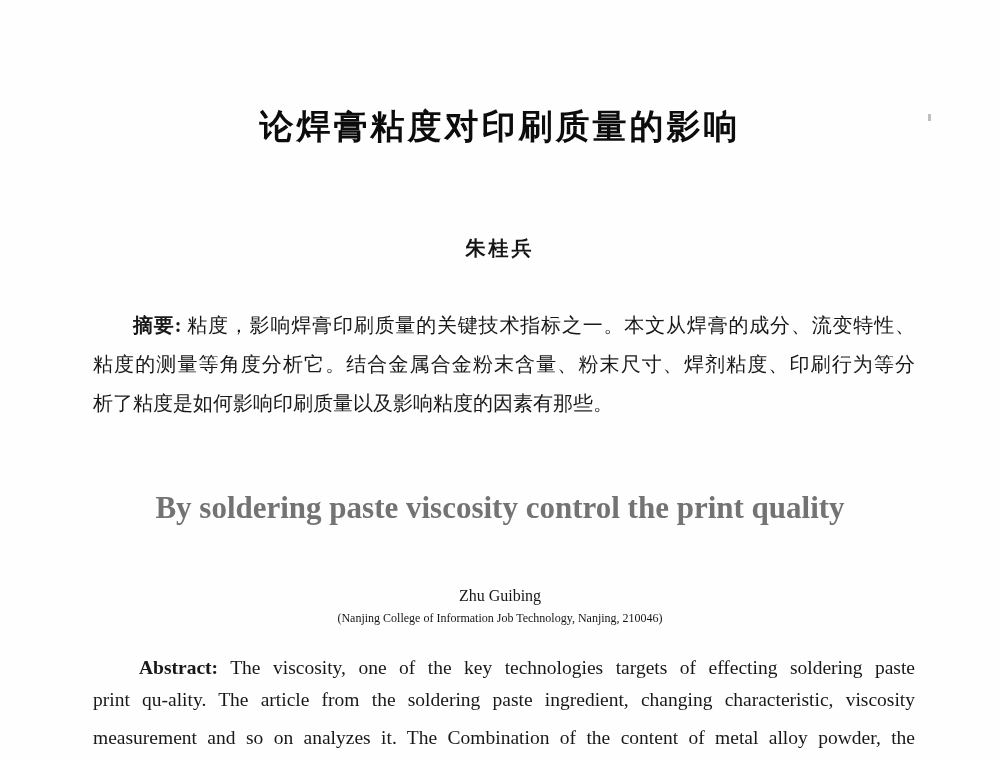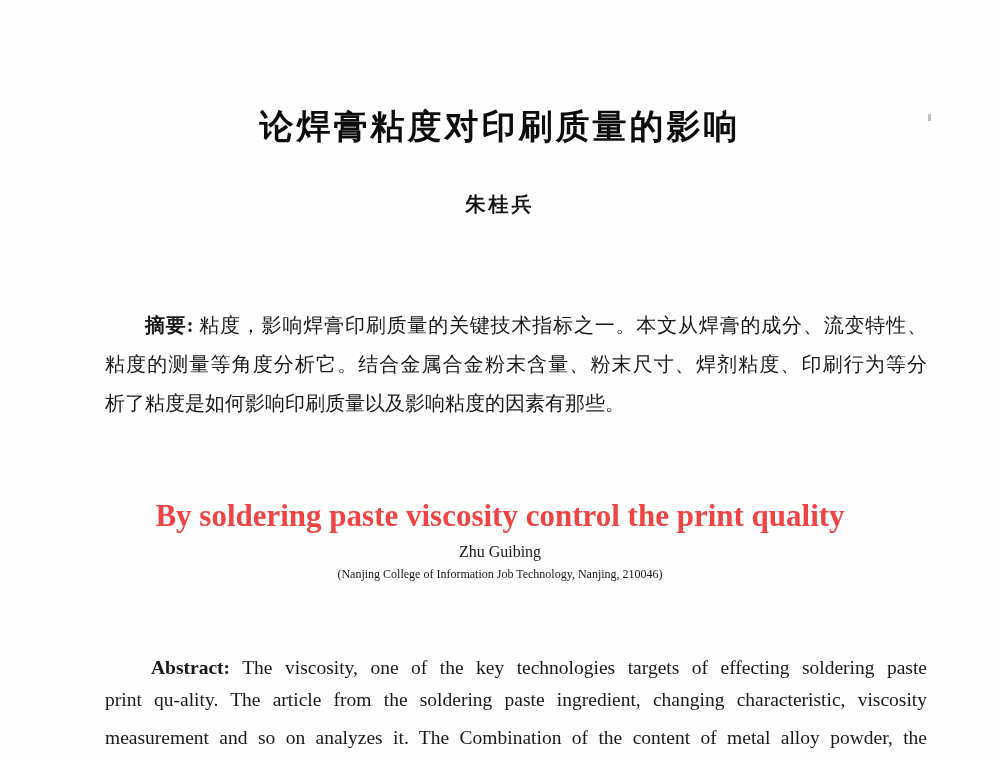--- a/index.html
+++ b/index.html
@@ -14,21 +14,21 @@
     background: #fefefe;
     overflow: hidden;
     color: #151515;
   }
   .serif {
     font-family: "Liberation Serif", "DejaVu Serif", serif;
   }
   .sans {
     font-family: "Liberation Sans", "DejaVu Sans", sans-serif;
   }
-  .center { text-align: center; }
+  .center { text-align: center; margin-top: 44px; }
   .abs { position: absolute; }
 
   .title-cn {
     left: 0; right: 0; top: 104px;
     font-size: 34px;
     font-weight: 700;
     letter-spacing: 3px;
     margin: 0;
     color: #0c0c0c;
   }
@@ -45,40 +45,39 @@
     letter-spacing: 1px;
   }
   .line {
     position: absolute;
     left: 93px;
     width: 822px;
     font-size: 20px;
     line-height: 28px;
     color: #181818;
     box-sizing: border-box;
-    margin-left: 12px;
   }
   .line.en {
     font-size: 19.5px;
     line-height: 27px;
   }
   .just {
     text-align: justify;
     text-align-last: justify;
   }
   .indent-cn { padding-left: 40px; }
   .indent-en { padding-left: 46px; }
   .b { font-weight: 700; }
 
   .title-en {
     left: 0; right: 0; top: 486px;
     font-size: 31px;
     font-weight: 700;
-    margin: 12px;
-    color: #ef4444;
+    margin: 4px;
+    color: #737373;
   }
   .author-en {
     left: 0; right: 0; top: 543px;
     font-size: 16px;
   }
   .affil-en {
     left: 0; right: 0; top: 567px;
     font-size: 12px;
   }
   .artifact {

